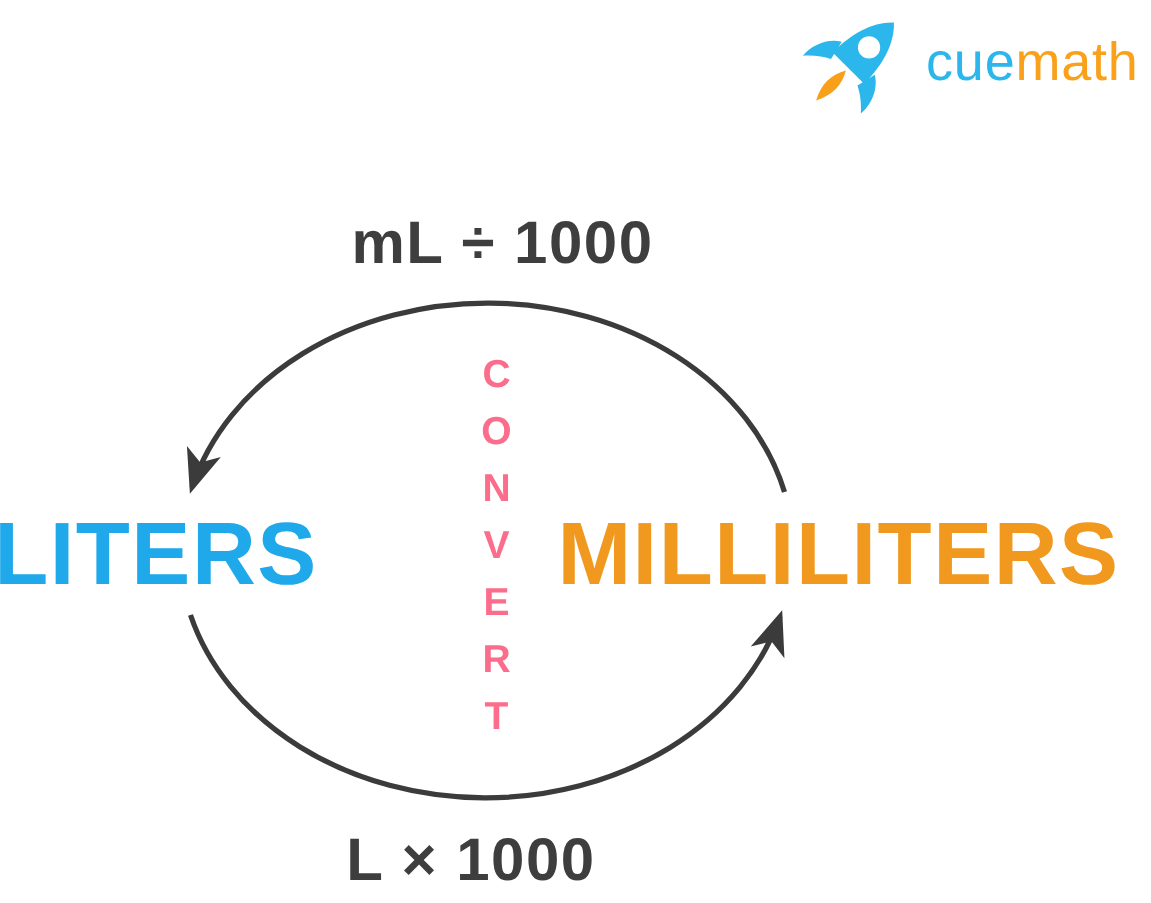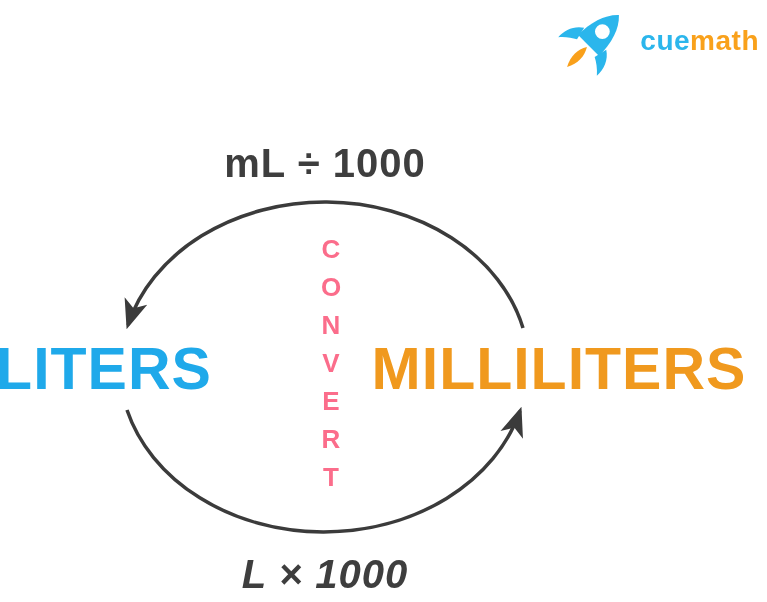--- a/index.html
+++ b/index.html
@@ -24,22 +24,22 @@
     display: flex;
     align-items: center;
     gap: 6px;
   }
   .logo .rocket {
     width: 82px;
     height: 78px;
     display: block;
   }
   .brand {
-    font-size: 28px;
-    font-weight: bold;
+    font-size: 36px;
+    font-weight: normal;
     letter-spacing: 0.5px;
     line-height: 78px;
     white-space: nowrap;
   }
   .brand .cue  { color: #2BB6EC; }
   .brand .math { color: #F9A11B; }
 
   
   .arrows-svg {
     position: absolute;
@@ -50,22 +50,22 @@
   }
   .formula {
     position: absolute;
     transform: translate(-50%, -50%);
     color: #3E3E3E;
     font-size: 40px;
     font-weight: bold;
     letter-spacing: 1px;
     white-space: nowrap;
   }
-  .formula.top    { left: 325px; top: 163px; }
-  .formula.bottom { left: 325px; top: 574px; font-style: italic; }
+  .formula.top    { left: 335px; top: 163px; }
+  .formula.bottom { left: 314px; top: 574px; }
 
   .unit {
     position: absolute;
     transform: translate(-50%, -50%);
     top: 369px;
     font-size: 59px;
     font-weight: bold;
     letter-spacing: 1px;
     white-space: nowrap;
   }

